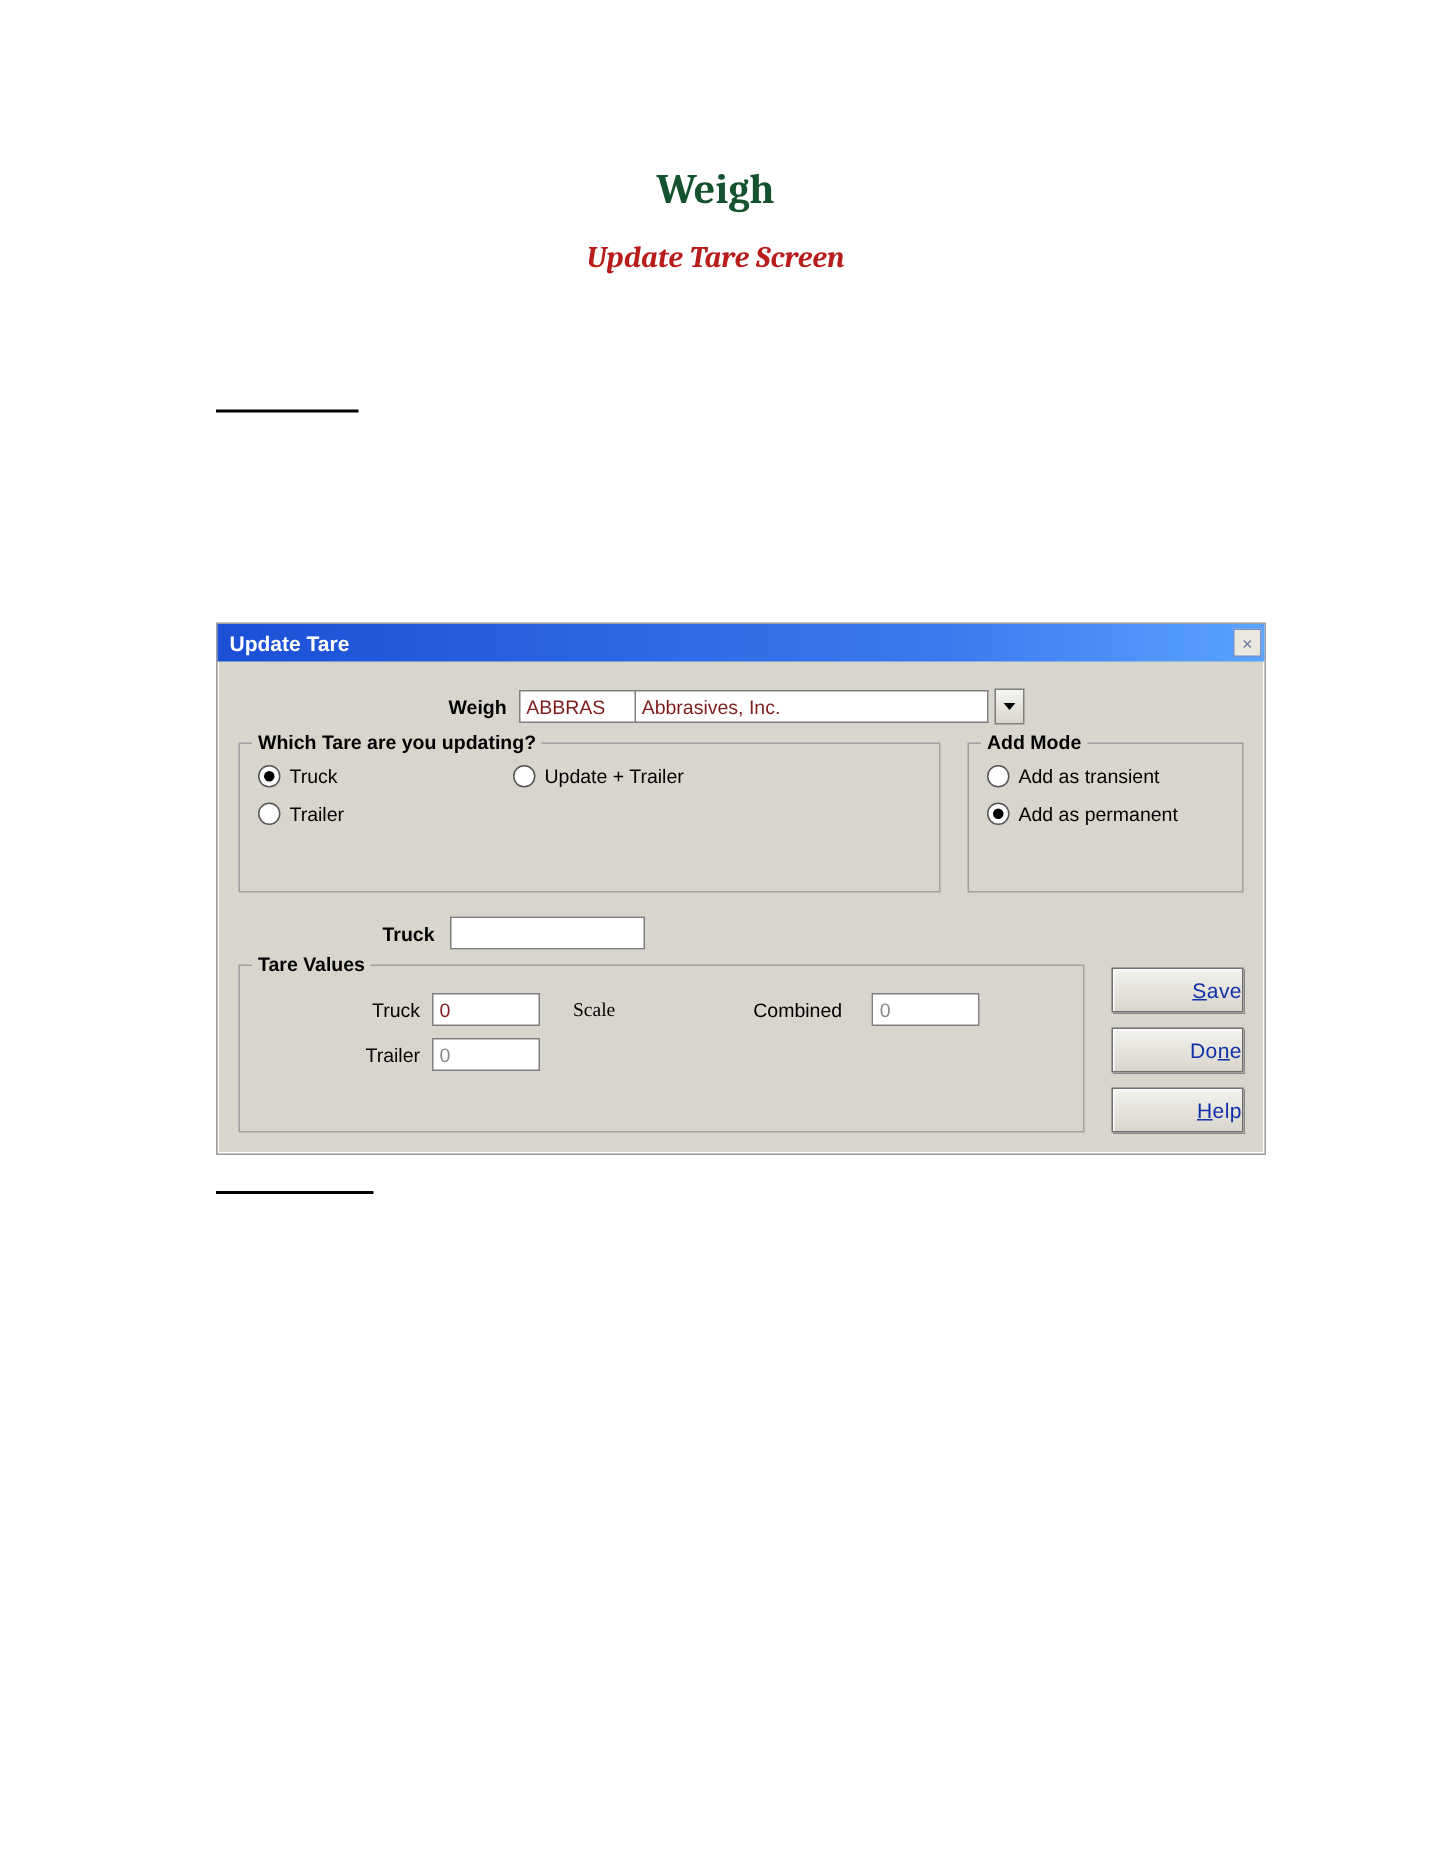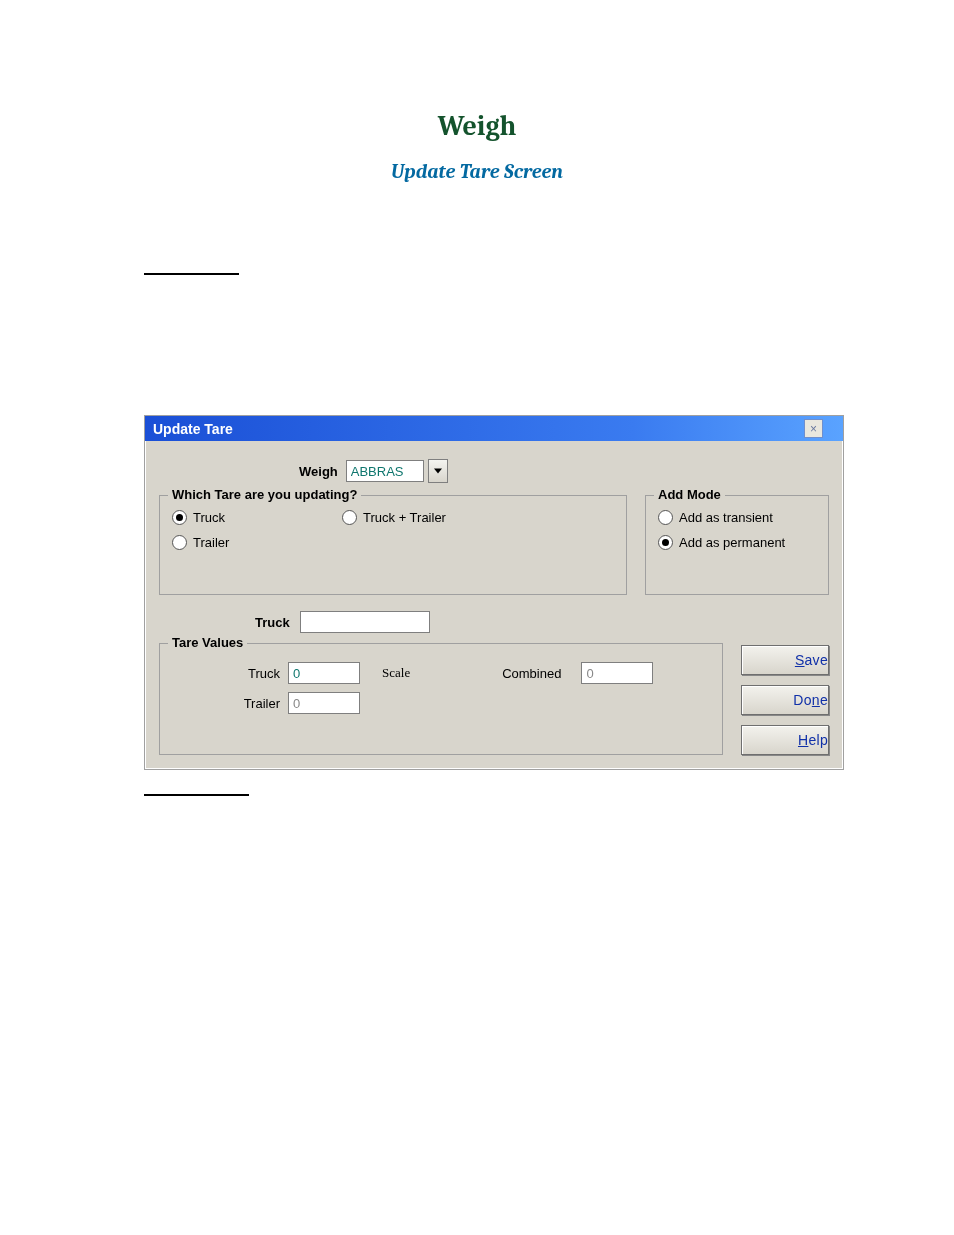--- a/index.html
+++ b/index.html
@@ -22,21 +22,21 @@
     font-size: 28px;
     color: #14532d;
     margin: 0 0 18px 0;
   }
   .doc-subtitle {
     text-align: center;
     font-family: Cambria, Georgia, "Times New Roman", serif;
     font-style: italic;
     font-weight: 700;
     font-size: 20px;
-    color: #0369a1;
+    color: #b91c1c;
     margin: 0 0 90px 0;
   }
   .hr-short {
     margin-left: 144px;
     width: 95px;
     border: none;
     border-bottom: 2px solid #000;
     margin-top: 0;
     margin-bottom: 140px;
   }
@@ -56,21 +56,21 @@
     border: 1px solid #a0a0a0;
     background: #d8d5cc;
     box-shadow: 0 0 0 1px #fff inset;
   }
   .titlebar {
     height: 25px;
     background: linear-gradient(to right, #1a4fd6 0%, #3a7bf0 70%, #5aa3ff 100%);
     display: flex;
     align-items: center;
     justify-content: space-between;
-    padding: 0 20px 0 8px;
+    padding: 0 2px 0 8px;
   }
   .titlebar-text {
     color: #fff;
     font-weight: 700;
     font-size: 14px;
   }
   .closebox {
     width: 17px;
     height: 17px;
     background: #e9e7de;
@@ -99,21 +99,21 @@
   .hauler-label {
     font-weight: 700;
     margin-right: 8px;
   }
   .text-input {
     background: #fff;
     border: 1px solid #7f7f7f;
     height: 20px;
     padding: 0 4px;
     font-size: 13px;
-    color: #0f766e;
+    color: #7f1d1d;
   }
   .hauler-code { width: 68px; }
   .hauler-name { width: 226px; border-left: none; }
   .dropdown-btn {
     width: 18px;
     height: 22px;
     background: linear-gradient(#f4f4f0,#d8d5cc);
     border: 1px solid #7f7f7f;
     margin-left: 4px;
     display:flex;align-items:center;justify-content:center;
@@ -219,20 +219,21 @@
         <div class="closebox">
           <span>×</span>
         </div>
       </div>
 
       <div class="dlg-body">
 
         <div class="hauler-row">
           <span class="hauler-label">Weigh</span>
           <input class="text-input hauler-code" value="ABBRAS" style="">
+          <input class="text-input hauler-name" value="Abbrasives, Inc." style="">
           <div class="dropdown-btn">
             <svg viewBox="0 0 10 10">
                 <polygon points="0,2 10,2 5,8" fill="#000"></polygon>
               </svg>
           </div>
         </div>
 
         <div class="two-col">
           <div class="groupbox gb-which" data-legend="Which Tare are you updating?">
             <div class="which-inner">
@@ -242,21 +243,21 @@
                   <span>Truck</span>
                 </div>
                 <div class="radio-row">
                   <span class="radio"></span>
                   <span>Trailer</span>
                 </div>
               </div>
               <div class="which-right">
                 <div class="radio-row">
                   <span class="radio"></span>
-                  <span>Truck + Trailer</span>
+                  <span>Update + Trailer</span>
                 </div>
               </div>
             </div>
           </div>
 
           <div class="groupbox gb-addmode" data-legend="Add Mode">
             <div class="radio-row">
               <span class="radio"></span>
               <span>Add as transient</span>
             </div>

